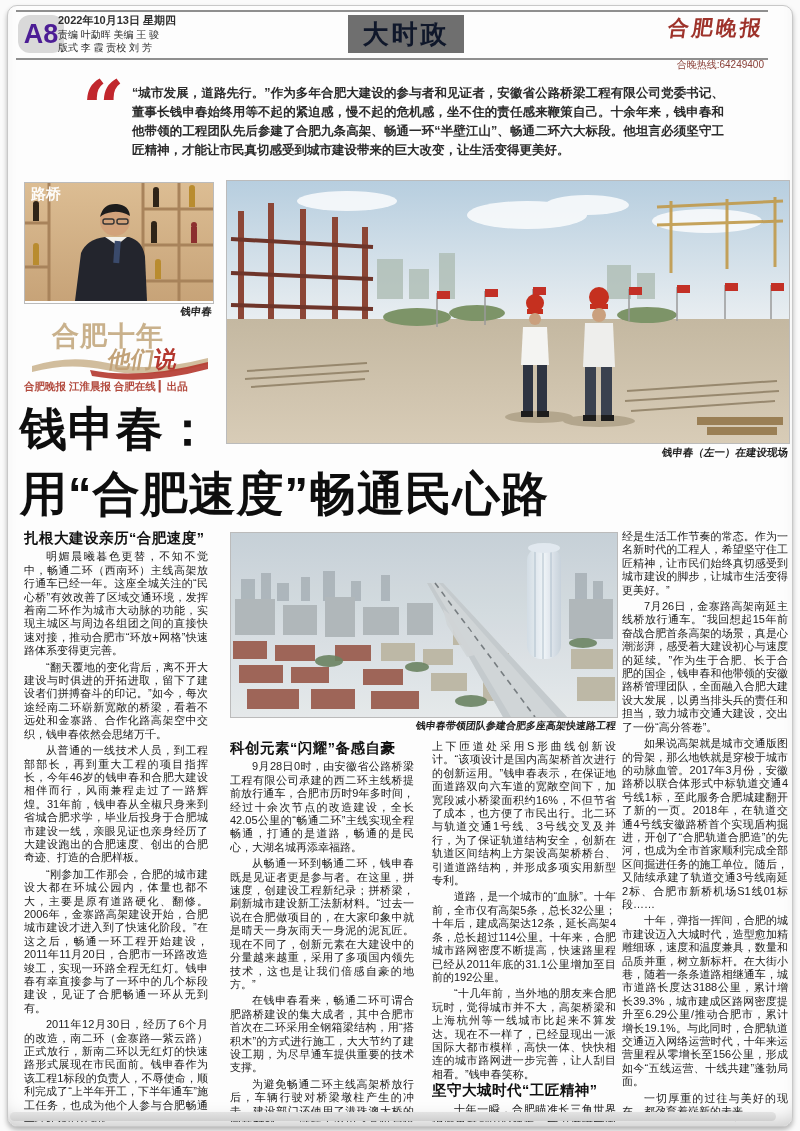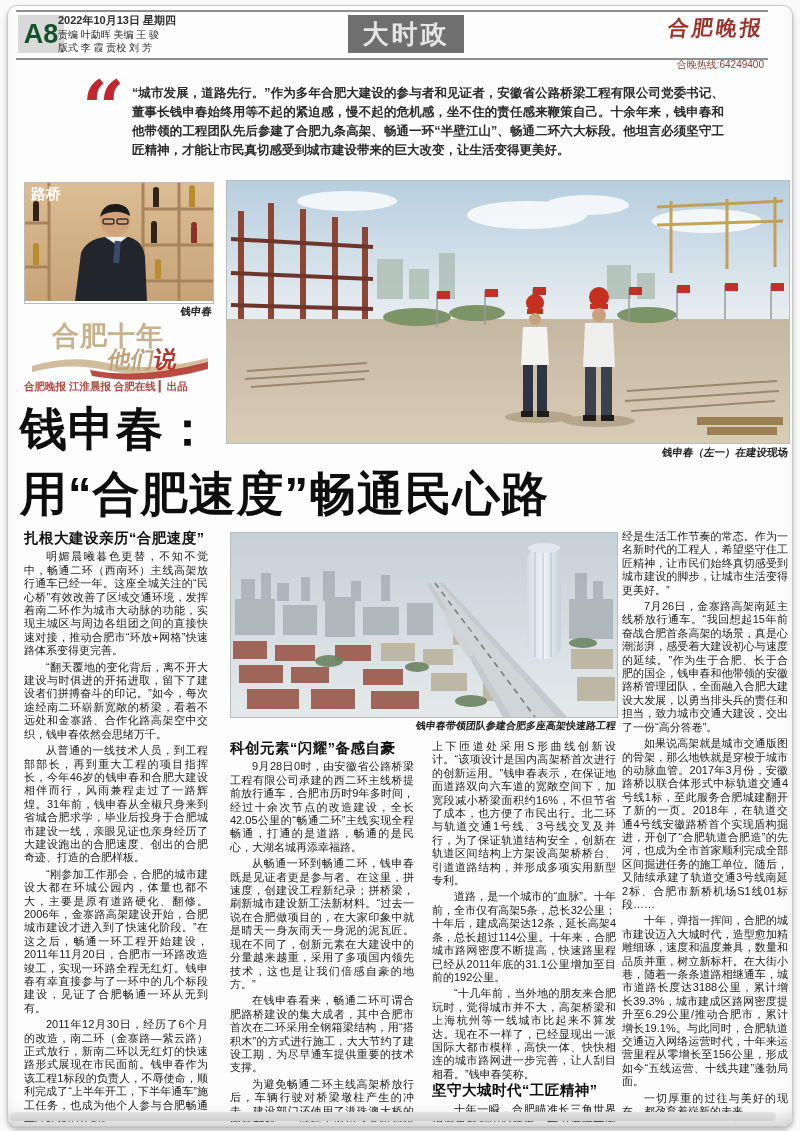--- a/index.html
+++ b/index.html
@@ -5,25 +5,25 @@
   html,body{margin:0;padding:0;background:#f3f3f3;}
   .stage{position:relative;width:800px;height:1131px;background:#fafafa;overflow:hidden;
          font-family:"Liberation Sans","DejaVu Sans",sans-serif;color:#262626;}
   .sheet{position:absolute;left:7px;top:5px;width:784px;height:1120px;background:#fdfdfd;
          border:1px solid #c8c8c8;border-radius:10px;
          box-shadow:0 3px 5px rgba(0,0,0,.28), inset 0 -16px 20px -12px rgba(0,0,0,.22);}
   
   .hband{position:absolute;left:16px;top:10px;width:752px;height:46px;
          border-top:2px solid #8f8f8f;border-bottom:2px solid #8f8f8f;}
   .pgnum{position:absolute;left:2px;top:3px;width:46px;height:38px;background:#d9d9d9;
-         color:#14532d;font-weight:bold;font-size:27px;text-align:center;line-height:38px;}
+         color:#4c1d95;font-weight:bold;font-size:27px;text-align:center;line-height:38px;border-radius:12px;}
   .credits{position:absolute;left:42px;top:2px;font-size:10px;line-height:13.5px;color:#2e2e2e;}
   .credits .d{font-weight:bold;font-size:11px;}
   .secbox{position:absolute;left:332px;top:3px;width:116px;height:38px;background:#6f6f6f;
-          color:#e5e5e5;font-weight:bold;font-size:26px;text-align:center;line-height:38px;letter-spacing:3px;}
+          color:#0f172a;font-weight:bold;font-size:26px;text-align:center;line-height:38px;letter-spacing:3px;}
   .brand{position:absolute;right:4px;top:2px;text-align:right;}
   .brand .nm{font-family:"DejaVu Serif","Liberation Serif",serif;font-weight:bold;font-size:21px;
              color:#9e332b;letter-spacing:3px;transform:skewX(-8deg);display:inline-block;}
   .brand .hot{font-size:10px;color:#8a4038;margin-top:16px;}
   
   .quote{position:absolute;left:70px;top:84px;width:660px;}
   .qmark{position:absolute;left:12px;top:4px;color:#c1272d;font-family:"DejaVu Serif",serif;
          font-size:74px;line-height:40px;font-weight:bold;}
   .qtext{margin-left:62px;width:592px;font-size:12.5px;line-height:19px;text-align:justify;
          color:#2b2b2b;font-weight:bold;}

